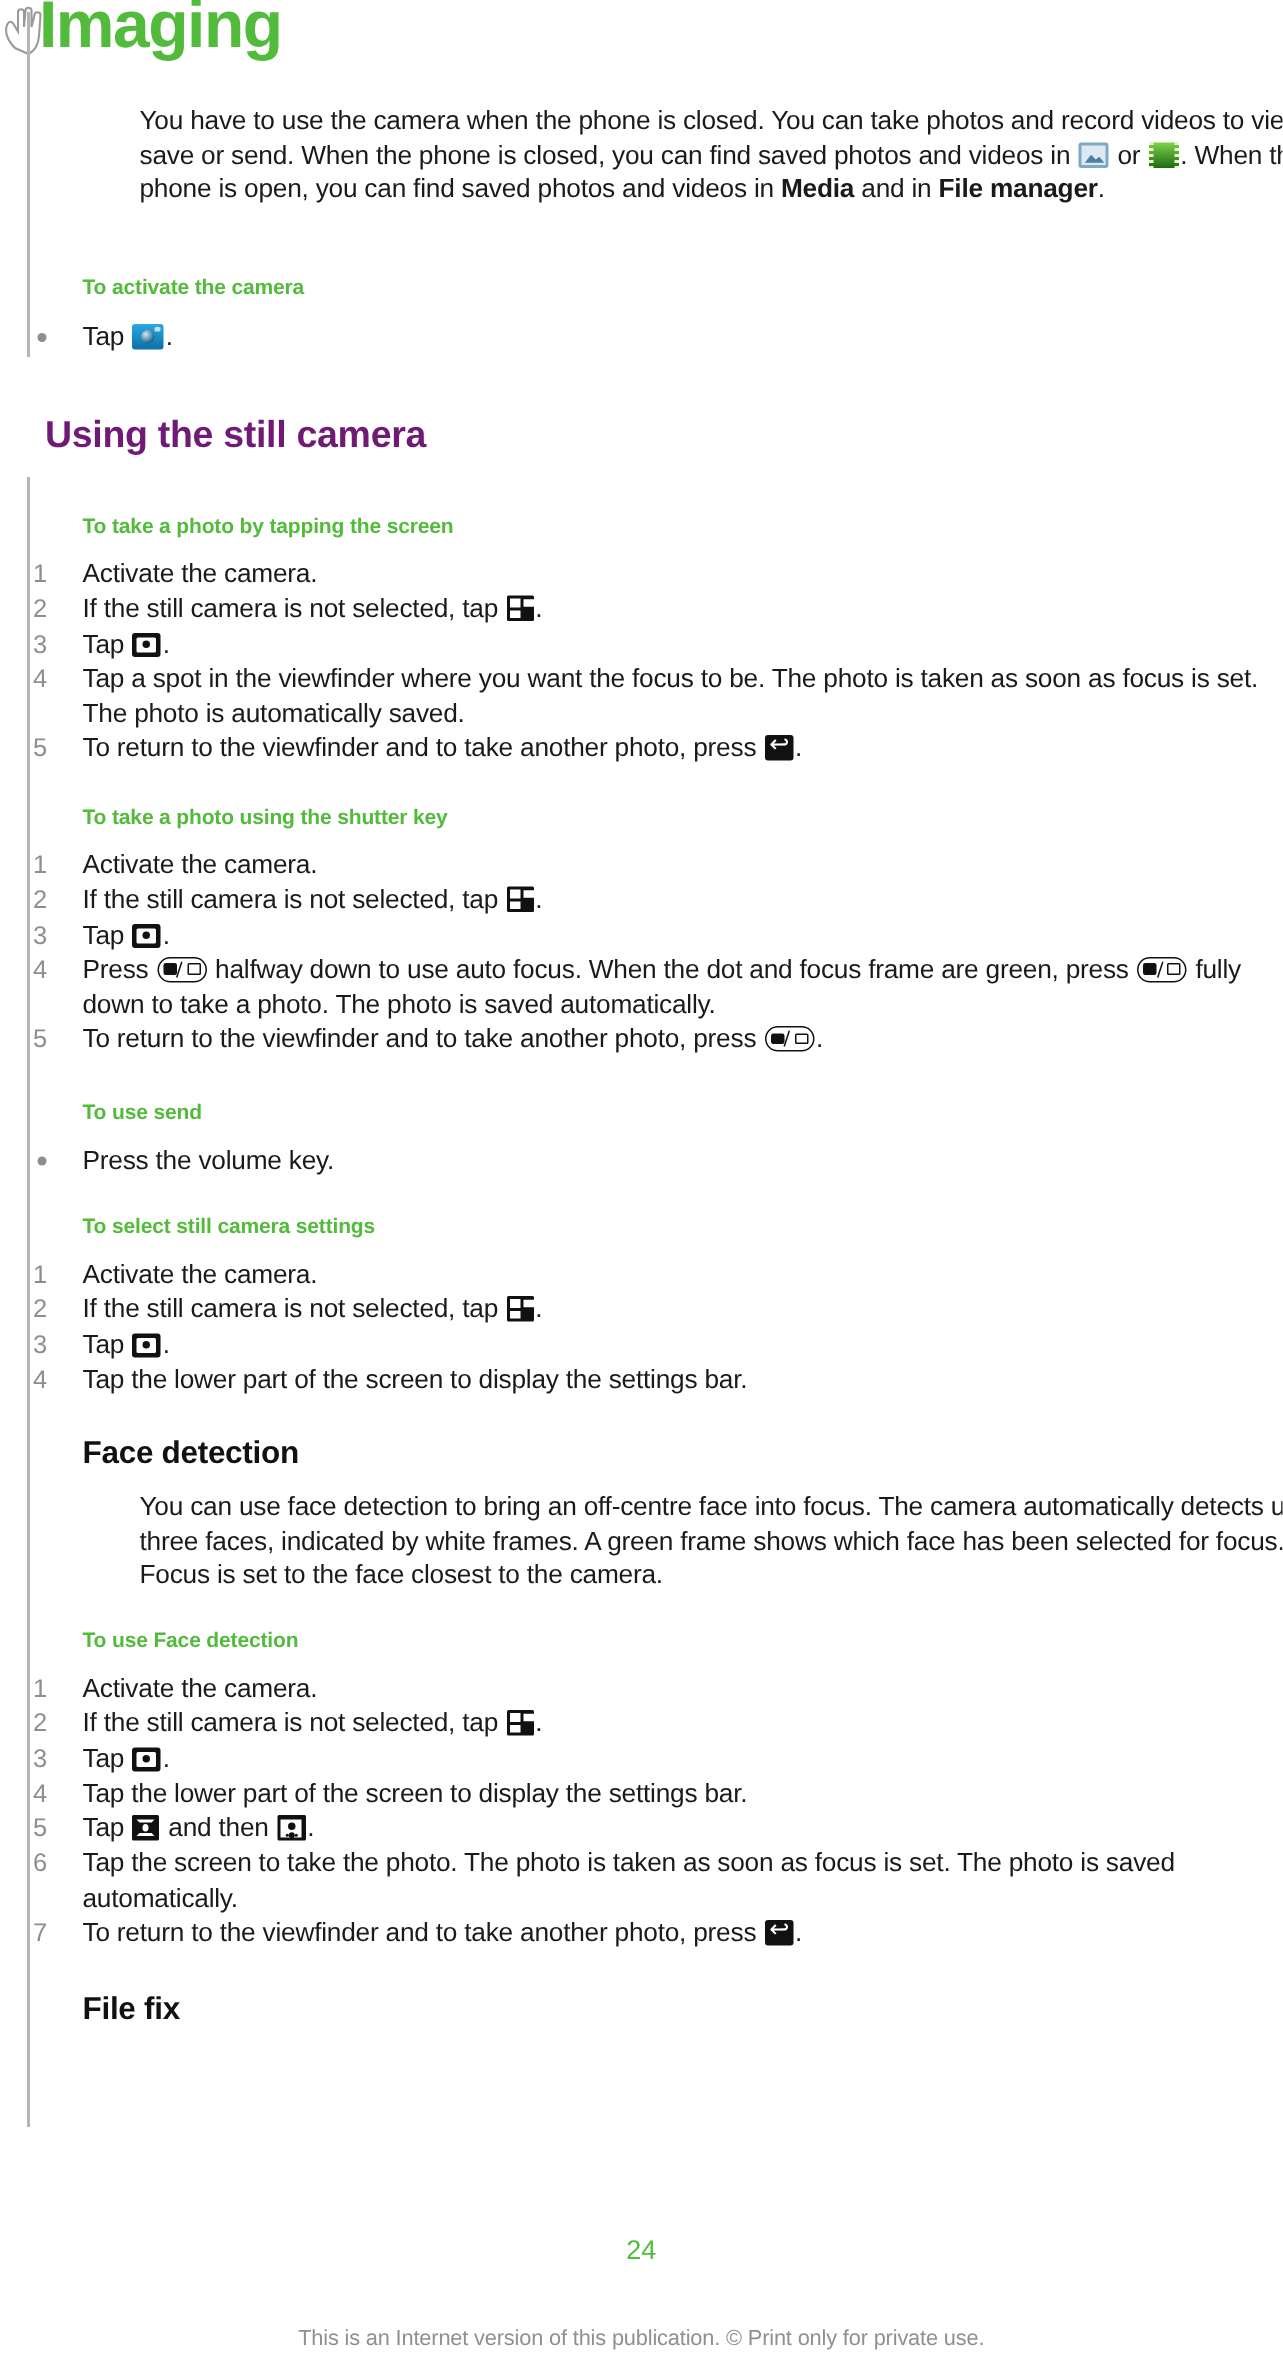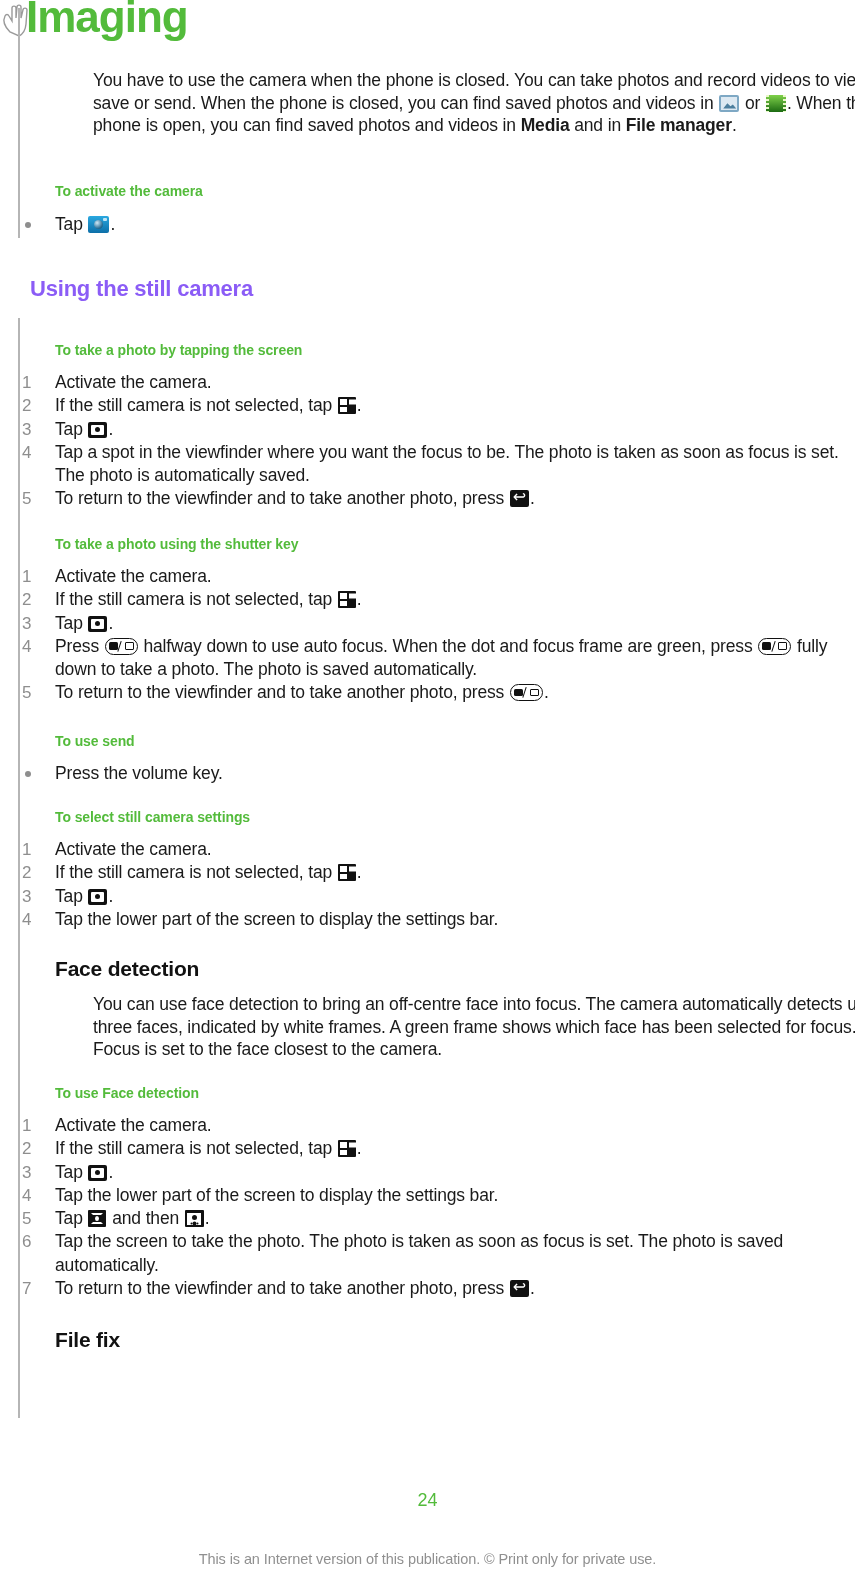--- a/index.html
+++ b/index.html
@@ -47,23 +47,23 @@
     font-size: 44px;
     font-weight: bold;
     letter-spacing: -1px;
     color: #53bb3b;
     line-height: 1.05;
   }
 
   .section-title {
     position: absolute;
     left: 30px;
-    font-size: 22px;
+    font-size: 25px;
     font-weight: bold;
-    color: #8b5cf6;
+    color: #701a75;
     letter-spacing: -0.2px;
   }
 
   .sub-title {
     position: absolute;
     left: 55px;
     font-size: 21px;
     font-weight: bold;
     color: #111111;
     letter-spacing: -0.2px;

